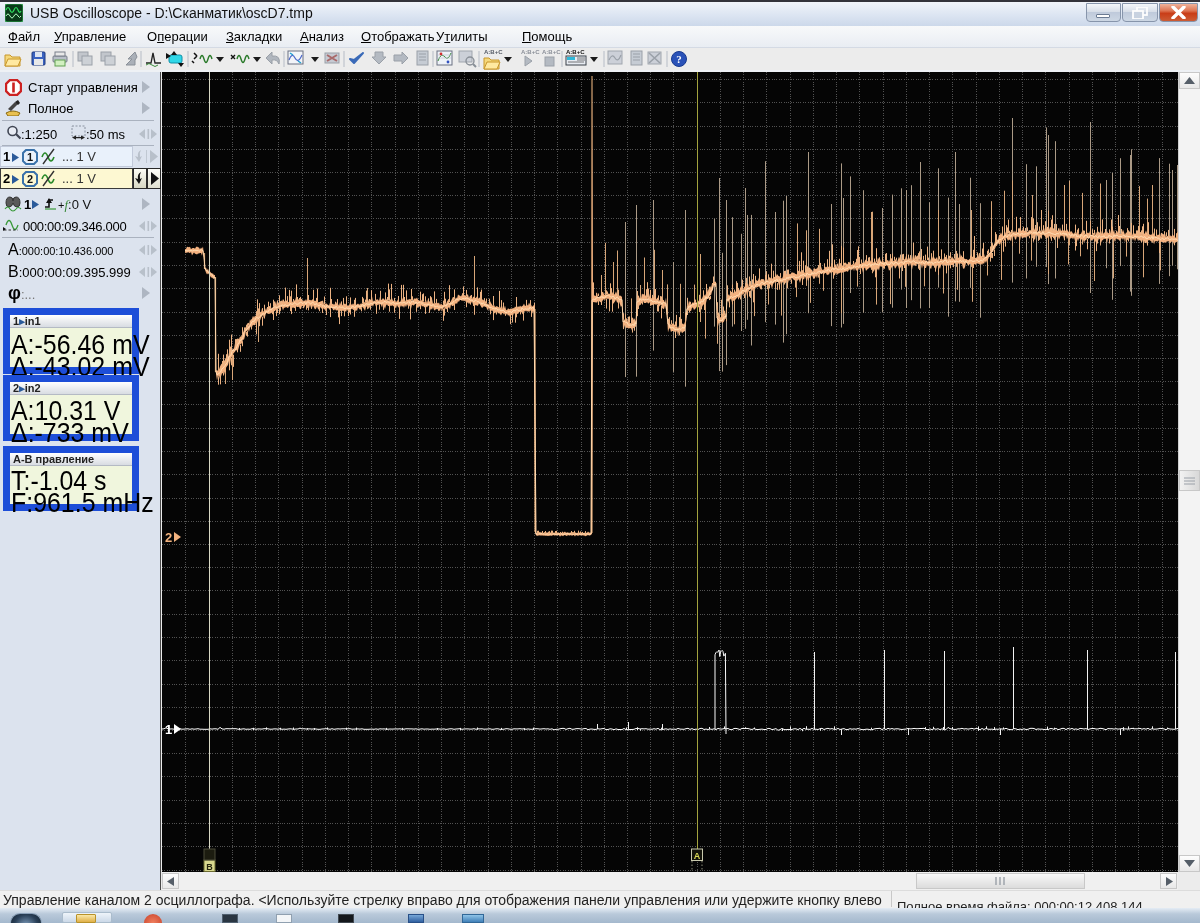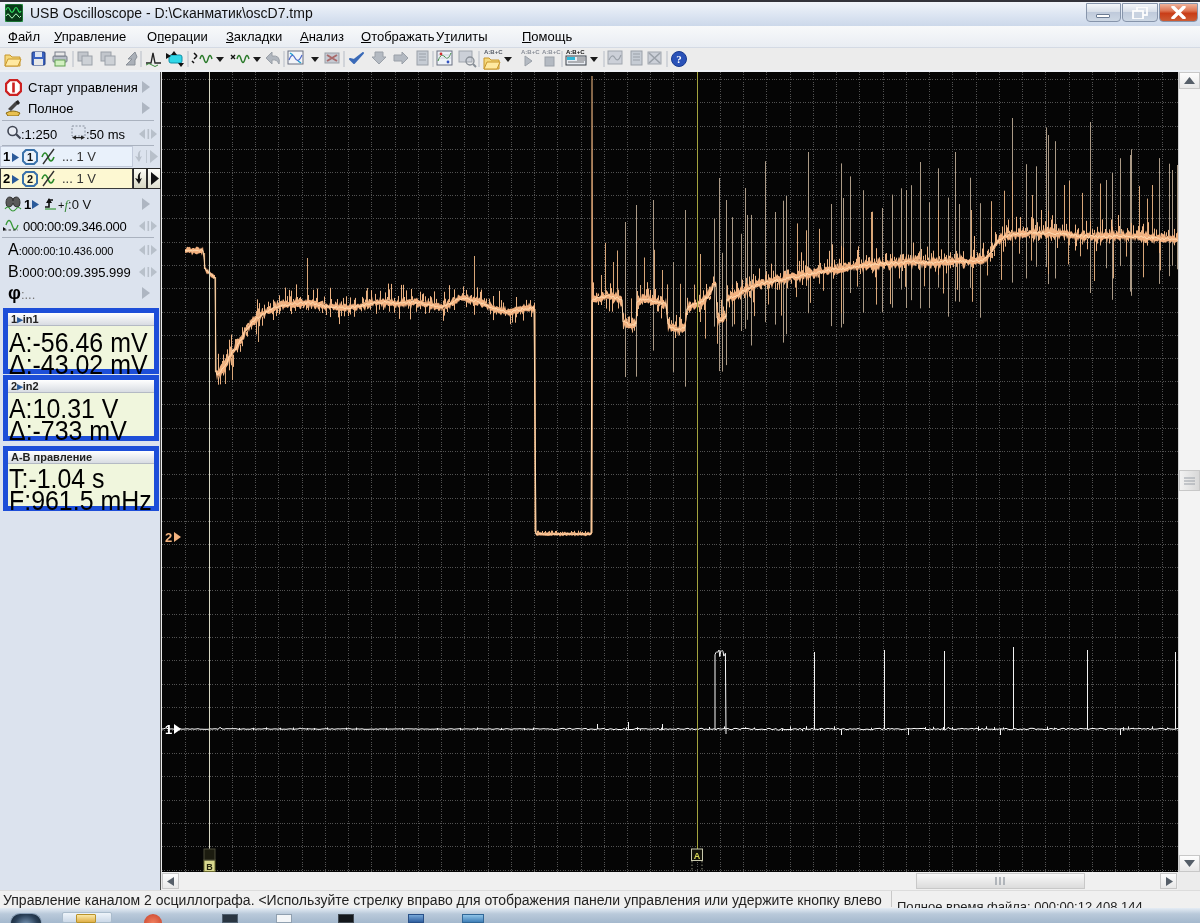--- a/index.html
+++ b/index.html
@@ -12,21 +12,21 @@
 .btn-min{left:1086px;width:35px}
 .btn-max{left:1122px;width:36px}
 .btn-close{left:1159px;width:39px;background:linear-gradient(#f0b29a,#dd7452 40%,#c93d18 55%,#cc5c35)}
 .menubar{left:0;top:26px;width:1200px;height:22px;background:linear-gradient(#f8f9fa,#e9edf3);border-bottom:1px solid #d4dae4}
 .menu{position:absolute;top:29px;font-size:13px;color:#000}
 .tb-edge{left:0;top:70px;width:1200px;height:2px;background:#eef1f5}
 .sidebar{left:0;top:72px;width:161px;height:818px;background:#dce3ee;border-right:1px solid #4a4a4a}
 .row{position:absolute;left:0;width:161px;font-size:13px;color:#000}
 .sep{position:absolute;left:2px;width:152px;height:1px;background:#aab2bf}
 .rarr{position:absolute;width:0;height:0;border-left:8px solid #aeb6c2;border-top:6px solid transparent;border-bottom:6px solid transparent}
-.panel{position:absolute;left:3px;width:156px;border:5px solid #1d4ed8;background:#f0f6dd}
+.panel{position:absolute;left:3px;width:136px;border:7px solid #1d4ed8;background:#f0f6dd}
 .phead{height:13px;background:linear-gradient(#ffffff,#d8dce2);border-bottom:1px solid #b4bac4;font-size:11px;font-weight:bold;padding-left:3px;color:#222;line-height:13px}
 .pbig{font-size:28px;color:#000;line-height:27px;transform:scaleX(0.89);transform-origin:0 0;white-space:nowrap;padding-left:0}
 .vsb{left:1178px;top:72px;width:22px;height:800px;background:#f3f3f3;border-left:1px solid #d0d0d0}
 .hsb{left:162px;top:872px;width:1016px;height:18px;background:#f0f0f0}
 .sbcorner{left:1178px;top:872px;width:22px;height:18px;background:#ececec}
 .sbbtn{position:absolute;background:linear-gradient(#fdfdfd,#e8e8e8);border:1px solid #c8c8c8}
 .statusbar{left:0;top:890px;width:1200px;height:18px;background:#f0f0f0;border-top:1px solid #dcdcdc;font-size:13px;color:#222}
 .taskbar{left:0;top:908px;width:1200px;height:15px;background:linear-gradient(#e4ecf5,#b9c9da 40%,#a4b8cd)}
 u{text-decoration:underline}
 </style></head>

